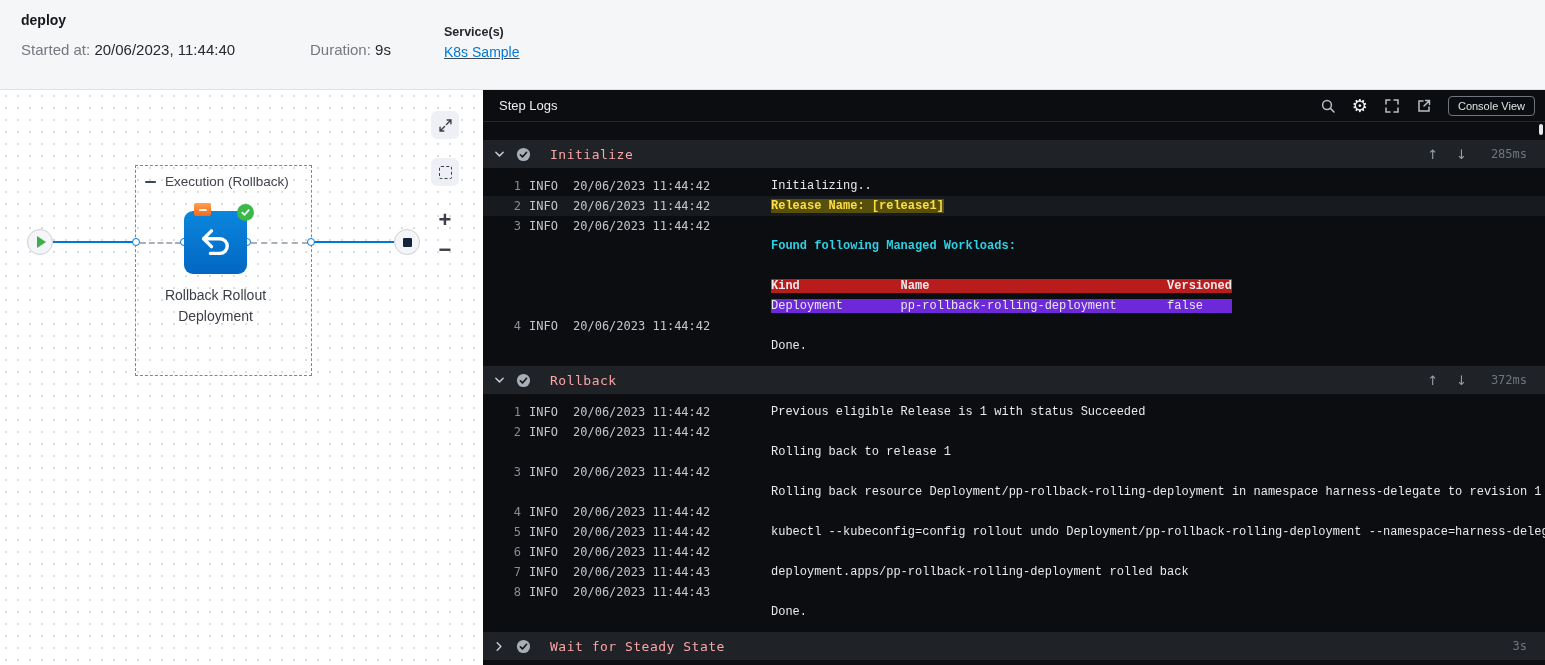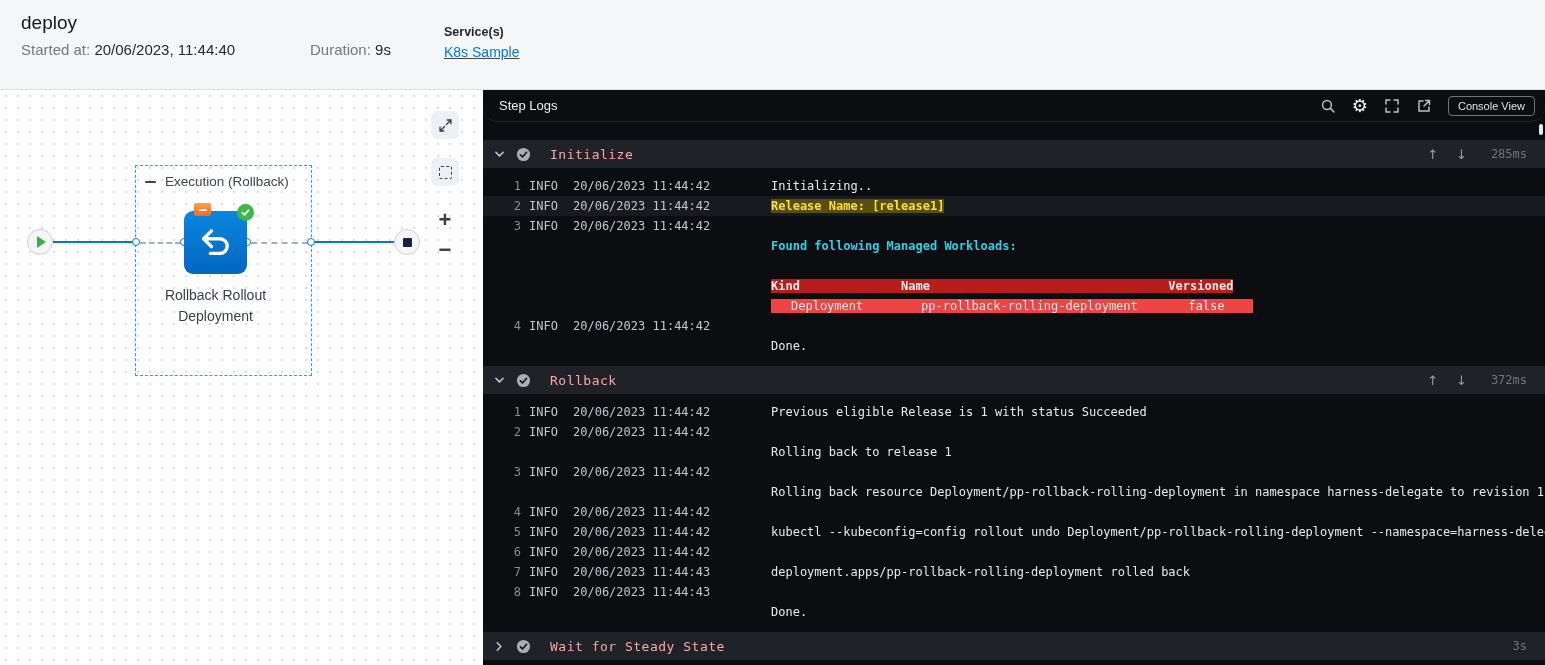--- a/index.html
+++ b/index.html
@@ -2,21 +2,21 @@
 <html><head>
 <meta charset="utf-8">
 <style>
   * { box-sizing: border-box; }
   body { margin: 0; font-family: "Liberation Sans", sans-serif; background: #fff; }
   .page { position: relative; width: 1545px; height: 665px; overflow: hidden; background: #fff; }
 
   
   .topbar { position: absolute; left: 0; top: 0; width: 100%; height: 90px;
             background: #f5f6f8; border-bottom: 1px solid #dfe1e6; }
-  .run-title { position: absolute; left: 21px; top: 12px; font-size: 19px; font-weight: 400; color: #16171c; }
+  .run-title { position: absolute; left: 21px; top: 12px; font-size: 14px; font-weight: 700; color: #16171c; }
   .meta { position: absolute; top: 41px; font-size: 15px; color: #77787f; }
   .meta.started { left: 21px; }
   .meta.duration { left: 310px; }
   .meta .mvalue { color: #27282f; }
   .blk-label { font-size: 12.5px; color: #26272e; font-weight: 600; }
   .blk { position: absolute; top: 25px; }
   .blk.services { left: 444px; }
   .blk.environments { left: 663px; }
   .blk .row2 { margin-top: 5px; font-size: 14px; color: #45474f; text-decoration: underline; }
   .link { color: #0278d5; text-decoration: none; cursor: pointer; }
@@ -60,21 +60,21 @@
                 font-size: 14px; line-height: 21px; color: #3b3e48; }
 
   .zoom-btn { position: absolute; left: 431px; width: 28px; height: 28px; border-radius: 6px;
               background: #eef0f5; display: flex; align-items: center; justify-content: center; cursor: pointer; }
   .zoom-glyph { position: absolute; left: 431px; width: 28px; height: 24px; display: flex; align-items: center;
                 justify-content: center; font-size: 22px; font-weight: 700; color: #3c3f49; cursor: pointer; }
 
   
   .console { flex: 1; position: relative; background: #0b0d11; display: flex; flex-direction: column; overflow: hidden; }
   .console-header { flex: none; height: 32px; display: flex; align-items: center; padding: 0 10px 0 16px;
-                    border-bottom: 1px solid #24272d; border-radius: 15px; }
+                    border-bottom: 1px solid #24272d; }
   .console-title { font-size: 13px; color: #eceef0; }
   .console-tools { margin-left: auto; display: flex; align-items: center; gap: 16px; }
   .tool-icon { color: #b9bec4; display: flex; align-items: center; justify-content: center; cursor: pointer; }
   .tool-icon.active { color: #f2f4f6; }
   .gear-glyph { font-family: "DejaVu Sans", sans-serif; font-size: 18px; line-height: 18px; }
   .console-view-btn { border: 1px solid #70767e; border-radius: 4px; color: #dfe2e5; font-size: 11px;
                       padding: 3px 9px; cursor: pointer; background: transparent; white-space: nowrap; }
 
   .log-scroll { flex: 1; position: relative; overflow: hidden; padding-top: 18px;
                 font-family: "DejaVu Sans Mono", monospace; }
@@ -91,26 +91,26 @@
          font-family: "DejaVu Sans", sans-serif; }
   .dur { color: #70767e; font-size: 12px; margin-left: 18px; min-width: 42px; text-align: right; }
 
   .log-body { padding: 8px 0 10px 0; }
   .log-row { display: flex; height: 20px; line-height: 20px; font-size: 12px; color: #e8eaec;
              padding-left: 12px; }
   .log-row.row-hl { background: #171a1f; }
   .ln  { flex: 0 0 26px; text-align: right; color: #878d94; white-space: pre; }
   .lvl { flex: 0 0 44px; margin-left: 8px; color: #c3c7cc; white-space: pre; }
   .ts  { flex: 0 0 190px; color: #c3c7cc; white-space: pre; }
-  .msg { flex: 1; padding-left: 8px; overflow: hidden; white-space: pre; }
+  .msg { flex: 1; padding-left: 8px; overflow: hidden; white-space: pre; font-family: Liberation Mono, monospace; }
   .txt { white-space: pre; }
   .txt.highlight { color: #ffdd45; background: #56500a; font-weight: 700; }
   .txt.accent { color: #2fd0e3; font-weight: 700; }
   .txt.table-header { background: #b91c1c; font-weight: 700; }
-  .txt.table-row { background: #ef4444; padding-left: 20px; }
+  .txt.table-row { background: #6d28d9; }
 </style>
 </head>
 <body>
 
 <div class="page">
 
   <header class="topbar">
     <div class="run-title">deploy</div>
     <div class="meta started">
       <span class="mlabel">Started at:</span>

